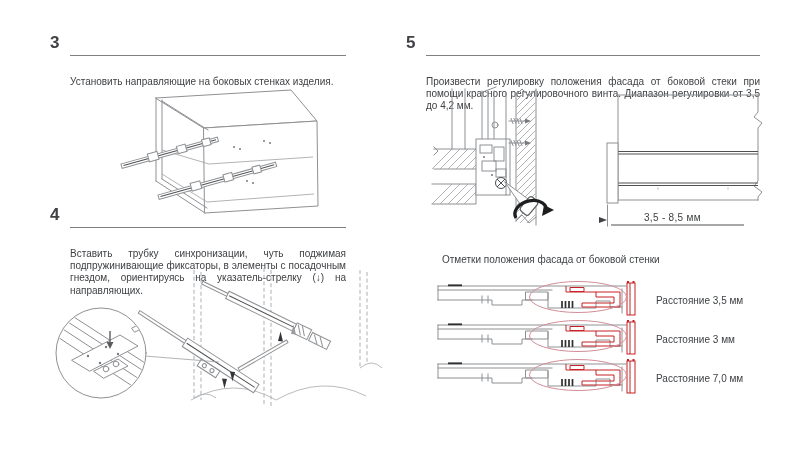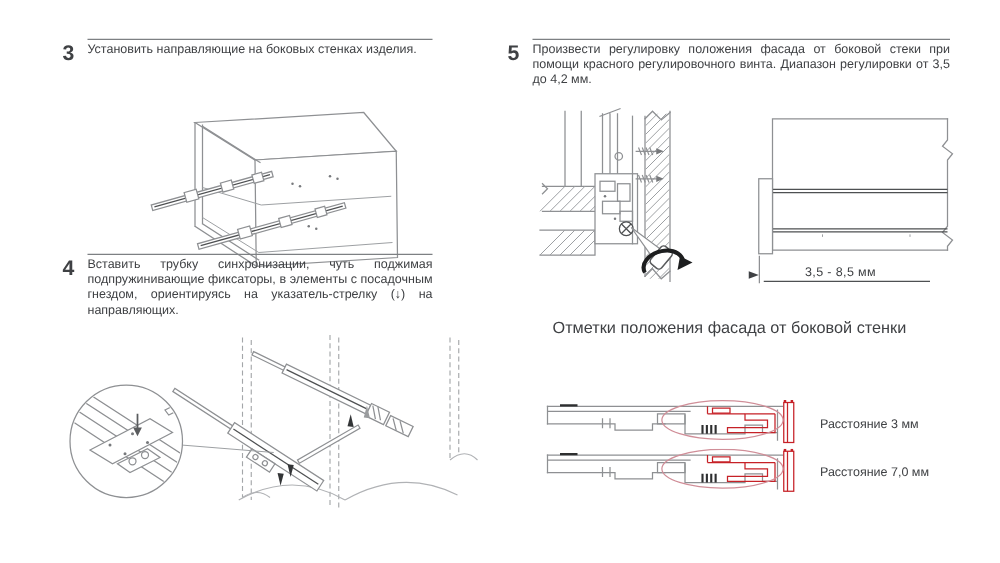--- a/index.html
+++ b/index.html
@@ -1,24 +1,24 @@
 <!DOCTYPE html>
 <html><head>
 <meta charset="utf-8">
 <style>
   html,body{margin:0;padding:0;background:#ffffff;}
   .page{position:relative;width:800px;height:450px;background:#ffffff;overflow:hidden;
         font-family:"Liberation Sans","DejaVu Sans",sans-serif;color:#3f4144;}
   .step-header{position:absolute;display:flex;align-items:flex-start;}
   .step-num{font-size:17px;font-weight:bold;line-height:1;margin-top:3px;width:16px;flex:0 0 16px;}
-  .step-text{flex:1;border-top:1px solid #7d8083;padding-top:2px;font-size:10px;line-height:1.22;
-             text-align:justify;margin-left:4px;}
+  .step-text{flex:1;border-top:1px solid #7d8083;padding-top:20px;font-size:10px;line-height:1.22;
+             text-align:justify;margin-left:4px;margin-top:24px;}
   .single .step-text{text-align:left;}
   .diagram{position:absolute;}
-  .marks-title{position:absolute;left:442px;top:254px;font-size:13px;}
+  .marks-title{position:absolute;left:442px;top:254px;font-size:10px;}
   .mark-row{position:absolute;left:436px;display:flex;align-items:center;}
   .mark-label{font-size:10px;margin-left:14px;white-space:nowrap;}
   svg{display:block;overflow:visible;}
   svg .ln{stroke:#8e9093;stroke-width:1;fill:none;stroke-linecap:square;}
   svg .lnt{stroke:#9da0a3;stroke-width:.8;fill:none;}
   svg .lnd{stroke:#4e5052;stroke-width:1;fill:none;}
   svg .blk{stroke:#2e2f30;fill:none;}
   svg .dash{stroke:#a4a6a9;stroke-width:.9;stroke-dasharray:4 2.6;fill:none;}
   svg .wav{stroke:#b0b2b5;stroke-width:.9;fill:none;}
   svg .red{stroke:#c62127;stroke-width:1;fill:none;}
@@ -231,20 +231,26 @@
     <g>
       <path class="ln" d="M9.5,119 V140"></path>
       <polygon fill="#3f4144" points="9,134 1,131 1,137"></polygon>
       <path class="lnd" d="M13,139 H146"></path>
       <text x="46" y="135" font-size="10" letter-spacing="0.3">3,5 - 8,5 мм</text>
     </g>
   </svg>
 
   <div class="marks-title">Отметки положения фасада от боковой стенки</div>
 
+  <div class="mark-row" style="top:281px;">
+    <svg width="206" height="38" viewBox="0 0 206 38">
+      <use href="#railprofile"></use>
+    </svg>
+    <span class="mark-label">Расстояние 3,5 мм</span>
+  </div>
 
   <div class="mark-row" style="top:320px;">
     <svg width="206" height="38" viewBox="0 0 206 38">
       <use href="#railprofile"></use>
     </svg>
     <span class="mark-label">Расстояние 3 мм</span>
   </div>
 
   <div class="mark-row" style="top:359px;">
     <svg width="206" height="38" viewBox="0 0 206 38">

